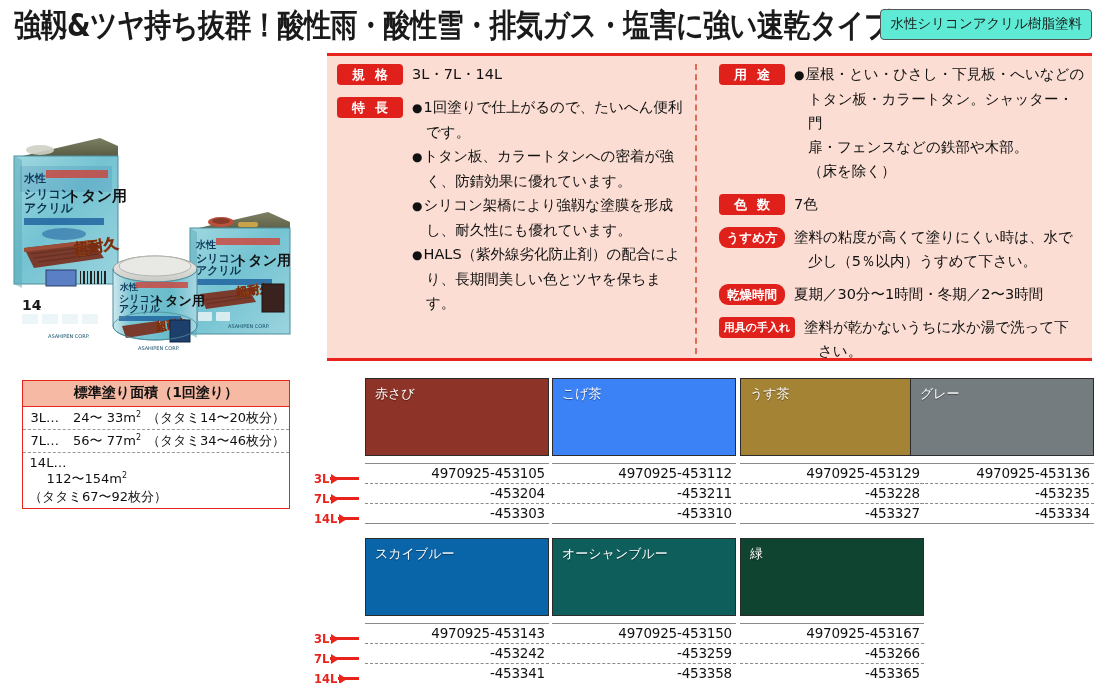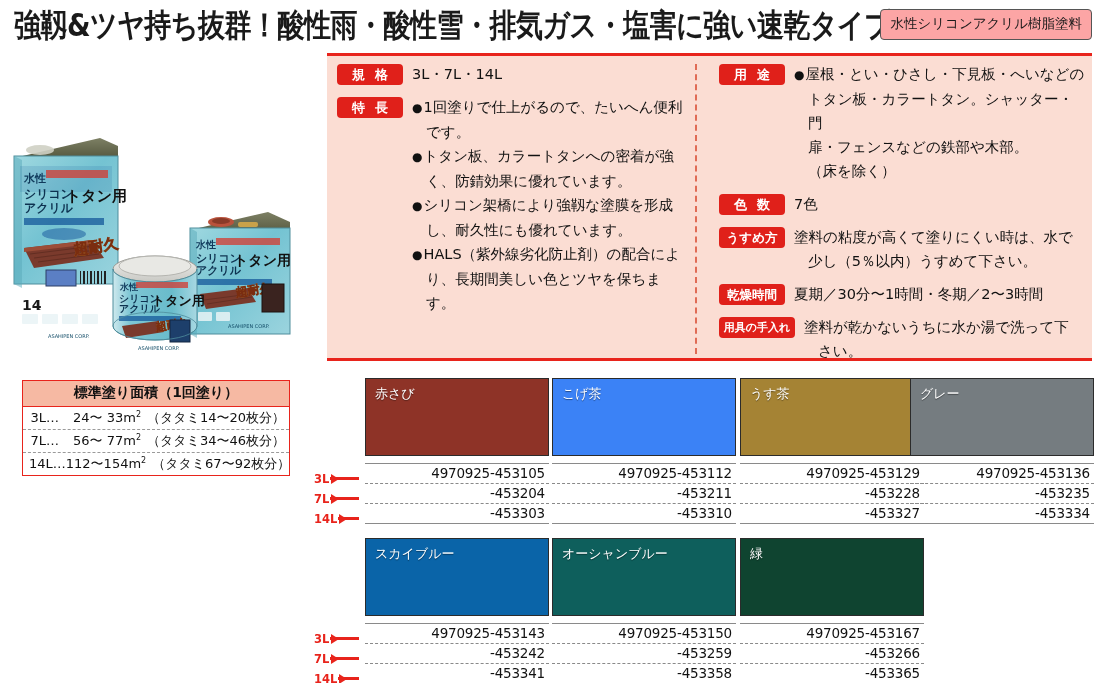--- a/index.html
+++ b/index.html
@@ -19,21 +19,21 @@
     position: absolute; left: 14px; top: 4px;
     font-size: 27px; font-weight: bold; color: #1a1a1a;
     letter-spacing: -0.5px; white-space: nowrap;
     transform: scaleY(1.18); transform-origin: left top;
   }
   .header-badge {
     position: absolute; right: 8px; top: 9px;
     border: 1.5px solid #555; border-radius: 4px;
     padding: 5px 9px 6px 9px;
     font-size: 13.5px; color: #1a1a1a; white-space: nowrap;
-    background: #fca5a5;
+    background: #5eead4;
   }
   .title-rule {
     position: absolute; left: 327px; top: 53px; width: 765px; height: 3px;
     background: #e8241c;
   }
 
   
   .spec-panel {
     position: absolute; left: 327px; top: 56px;
     width: 765px; height: 305px;
@@ -54,21 +54,21 @@
     flex: 0 0 auto;
     background: #e0201a; color: #fff;
     font-size: 13px; font-weight: bold;
     border-radius: 4px;
     height: 21px; line-height: 21px;
     text-align: center;
     margin-top: 2px; margin-right: 9px;
     white-space: nowrap;
   }
   .spec-label.w2 { width: 66px; letter-spacing: 10px; text-indent: 10px; }
-  .spec-label.w3 { width: 66px; font-size: 12.5px; letter-spacing: 0px; }
+  .spec-label.w3 { width: 66px; font-size: 12.5px; letter-spacing: 0px; border-radius: 9px; }
   .spec-label.w4 { width: 76px; font-size: 11px; letter-spacing: 0px; }
   .spec-value {
     flex: 1 1 auto;
     font-size: 14.5px; color: #111; line-height: 24px;
   }
   .spec-value .bullet-line { text-indent: 0; }
   .spec-value .bullet-line::before { content: "\25CF"; font-size: 12px; margin-right: 1px; }
   .spec-value .cont { padding-left: 14px; }
 
   
@@ -88,21 +88,21 @@
     padding: 3px 0 4px 0;
     border-bottom: 1.5px solid #e8241c;
   }
   .coverage-row {
     display: flex; align-items: baseline;
     font-size: 13px; color: #111;
     padding: 2px 4px 2px 6px;
     border-bottom: 1px dashed #9a9a9a;
     white-space: nowrap;
   }
-  .coverage-row:last-child { border-bottom: none; }
+  .coverage-row:last-child { border-bottom: none; flex-direction: column; }
   .cov-size { width: 38px; text-align: center; }
   .cov-area { width: 104px; text-align: right; padding-right: 6px; }
   .cov-area sup { font-size: 8px; }
   .cov-tatami { flex: 1; }
 
   
   .swatch-grid { position: absolute; left: 330px; top: 378px; width: 760px; }
   .swatch-row { position: relative; height: 160px; }
   .swatch-cell { position: absolute; top: 0; width: 184px; }
   .swatch-block {

